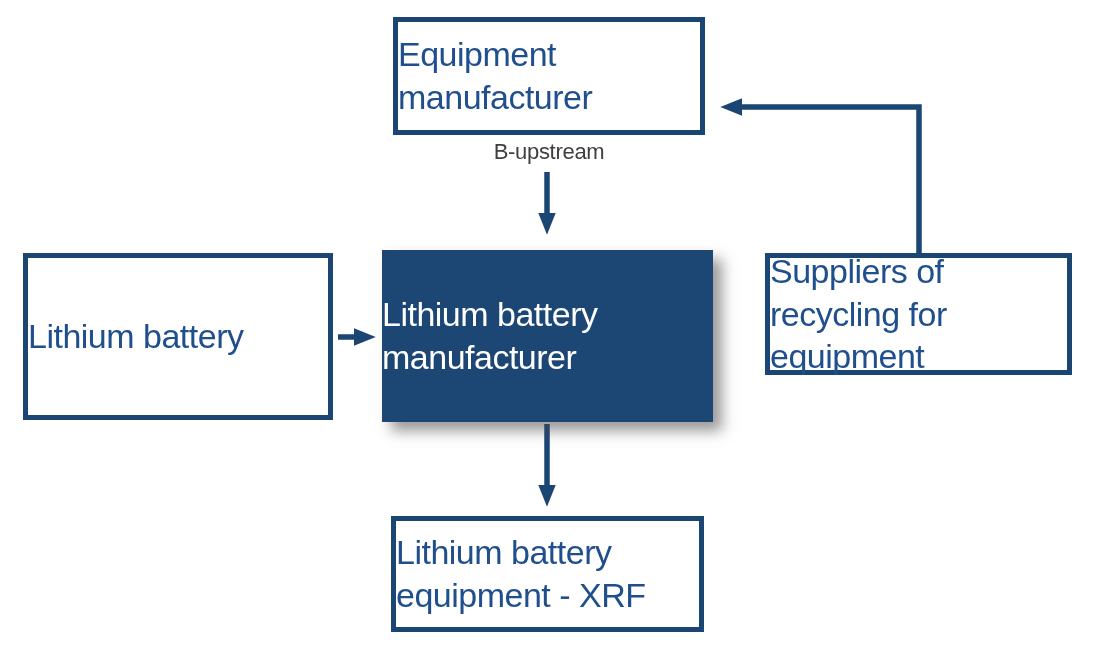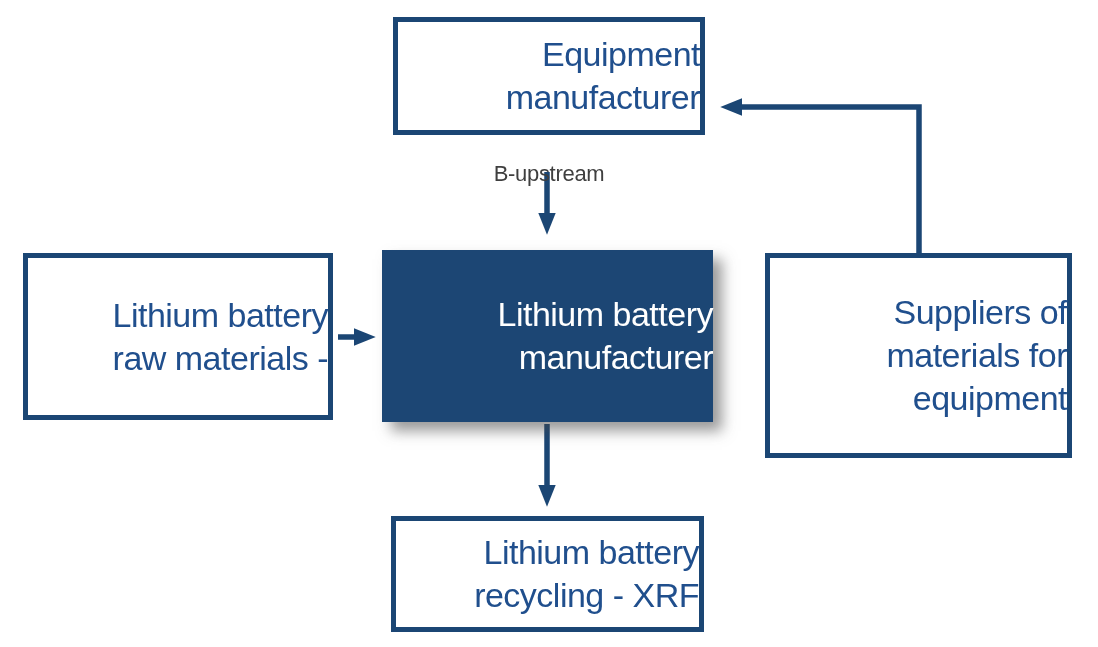--- a/index.html
+++ b/index.html
@@ -29,21 +29,21 @@
     stroke-width: 5.5;
     fill: none;
     stroke-linejoin: miter;
   }
   #arrowhead path { fill: var(--navy); }
   .box {
     position: absolute;
     display: flex;
     flex-direction: column;
     justify-content: center;
-    align-items: flex-end;
+    align-items: flex-start;
     text-align: center;
     font-size: 34px;
     line-height: 1.26;
     color: var(--text-blue);
     letter-spacing: -0.5px;
   }
   .outlined {
     background: #ffffff;
     border: 5px solid var(--navy);
   }
@@ -55,23 +55,23 @@
   .caption {
     position: absolute;
     text-align: center;
     font-size: 22px;
     color: var(--label-gray);
     letter-spacing: -0.3px;
   }
   #node-equipment    { left: 393px; top: 17px;  width: 312px; height: 118px; }
   #node-manufacturer { left: 382px; top: 250px; width: 331px; height: 172px; }
   #node-raw          { left: 23px;  top: 253px; width: 310px; height: 167px; }
-  #node-suppliers    { left: 765px; top: 253px; width: 307px; height: 205px; }
+  #node-suppliers    { left: 765px; top: 253px; width: 307px; height: 122px; }
   #node-recycling    { left: 391px; top: 516px; width: 313px; height: 116px; }
-  #caption-b         { left: 393px; top: 139px; width: 312px; margin-top: 22px; }
+  #caption-b         { left: 393px; top: 139px; width: 312px; }
   #caption-a         { left: 23px;  top: 428px; width: 310px; }
 </style>
 </head>
 <body>
 
 <div class="canvas">
 
   <svg class="arrow-layer" viewBox="0 0 1098 647" aria-hidden="true">
     <defs>
       <marker id="arrowhead" viewBox="0 0 4 3.2" refX="0.05" refY="1.6" markerWidth="4" markerHeight="3.2" orient="auto" markerUnits="strokeWidth">
@@ -91,28 +91,27 @@
 
   <div class="caption" id="caption-b">B-upstream</div>
 
   <div class="box filled" id="node-manufacturer">
     <div>Lithium battery</div>
     <div>manufacturer</div>
   </div>
 
   <div class="box outlined" id="node-raw">
     <div>Lithium battery</div>
-    <div>raw materials -</div>
   </div>
 
 
   <div class="box outlined" id="node-suppliers">
     <div>Suppliers of</div>
-    <div>materials for</div>
+    <div>recycling for</div>
     <div>equipment</div>
   </div>
 
   <div class="box outlined" id="node-recycling">
     <div>Lithium battery</div>
-    <div>recycling - XRF</div>
+    <div>equipment - XRF</div>
   </div>
 
 </div>
 
 </body></html>

